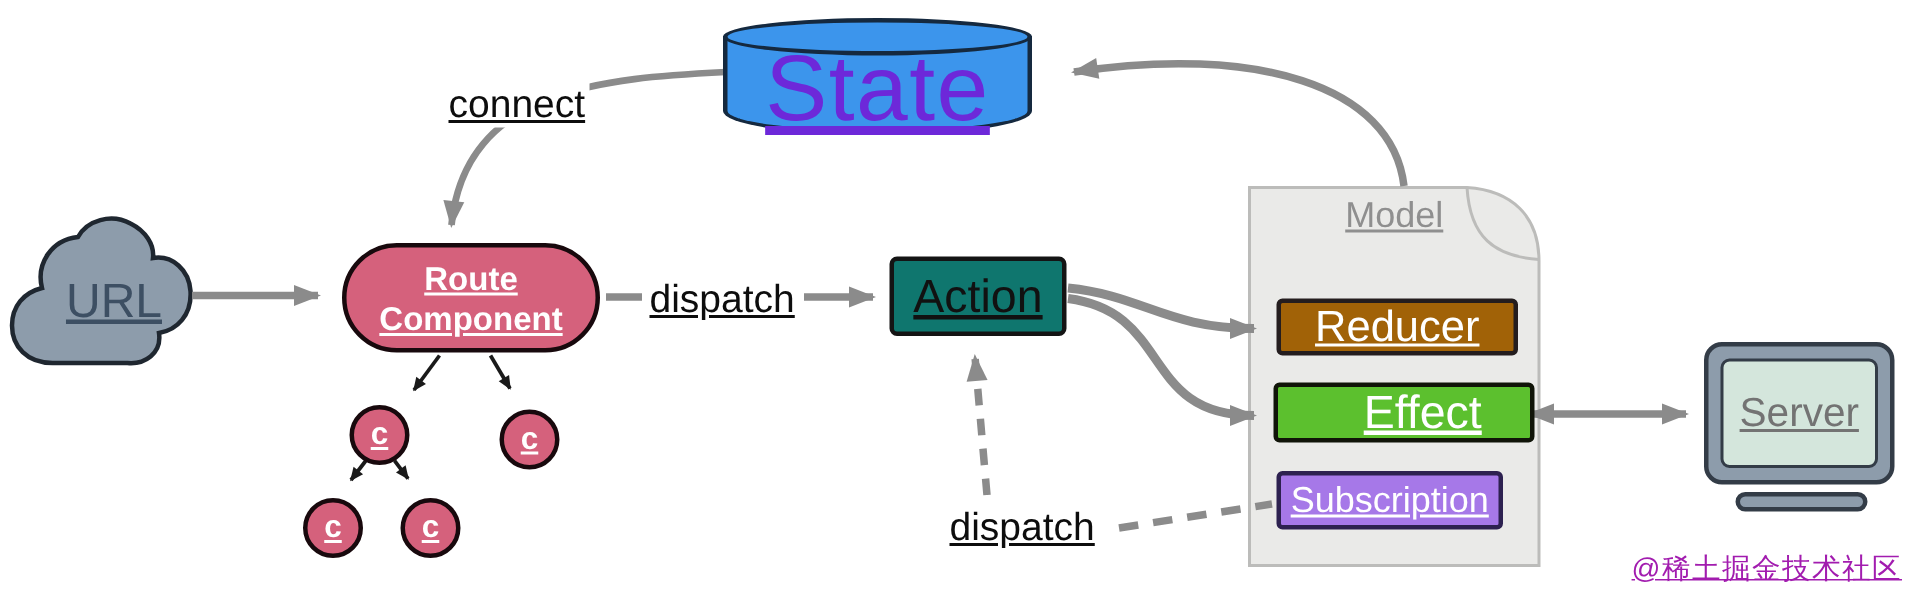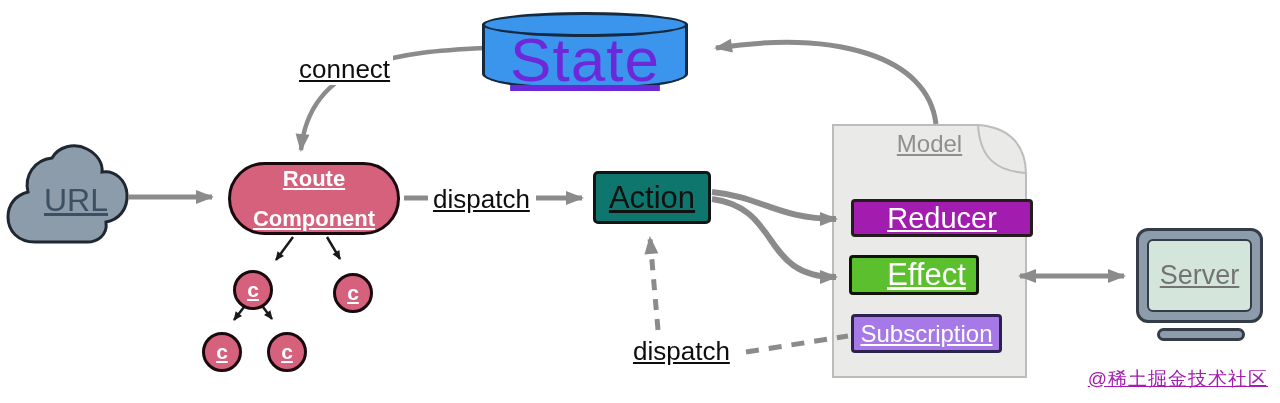--- a/index.html
+++ b/index.html
@@ -20,40 +20,40 @@
   .cyl-text{left:482px;top:24px;width:206px;height:70px;display:flex;align-items:center;
     justify-content:center;color:#6d28d9;font-size:62px;font-weight:500;letter-spacing:1px;}
 
   
   .url-text{left:20px;top:182px;width:112px;text-align:center;color:#3d4f63;
     font-size:32px;font-weight:500;}
 
   
   .route{left:228px;top:162px;width:172px;height:73px;background:#d5617c;
     border:3px solid #18090d;border-radius:37px;box-sizing:border-box;
-    display:flex;flex-direction:column;align-items:center;justify-content:space-between;
+    display:flex;flex-direction:column;align-items:center;justify-content:center;
     color:#fff;font-size:22px;font-weight:600;line-height:27px;text-align:center;}
 
   
   .cnode{width:40px;height:40px;background:#d5617c;border:3px solid #18090d;
     border-radius:50%;box-sizing:border-box;display:flex;align-items:center;
     justify-content:center;color:#fff;font-size:21px;font-weight:700;}
 
   
   .action{left:593px;top:171px;width:118px;height:53px;background:#0f766e;
     border:3px solid #141414;border-radius:5px;box-sizing:border-box;
     display:flex;align-items:center;justify-content:center;color:#111;font-size:31px;}
 
   
   .model-title{left:833px;top:130px;width:193px;text-align:center;color:#8f8f8f;font-size:24px;}
   .mbox{box-sizing:border-box;display:flex;align-items:center;justify-content:center;
     color:#fff;border-radius:4px;}
-  .reducer{left:851px;top:199px;width:182px;height:38px;background:#a21caf;
+  .reducer{left:851px;top:199px;width:161px;height:38px;background:#a16207;
     border:3px solid #241d1e;font-size:29px;}
-  .effect{left:849px;top:255px;width:130px;height:40px;background:#5cc02e;
+  .effect{left:849px;top:255px;width:174px;height:40px;background:#5cc02e;
     border:3px solid #101408;font-size:31px;padding-left:25px;}
   .subscription{left:851px;top:314px;width:151px;height:39px;background:#a678e8;
     border:3px solid #2d2150;font-size:24px;}
 
   
   .srv-frame{left:1136px;top:228px;width:127px;height:95px;background:#8d9cab;
     border:3px solid #333c47;border-radius:12px;box-sizing:border-box;}
   .srv-screen{left:1147px;top:239px;width:105px;height:73px;background:#d4e6dc;
     border:2px solid #333c47;border-radius:6px;box-sizing:border-box;
     display:flex;align-items:center;justify-content:center;color:#737373;font-size:27px;}

